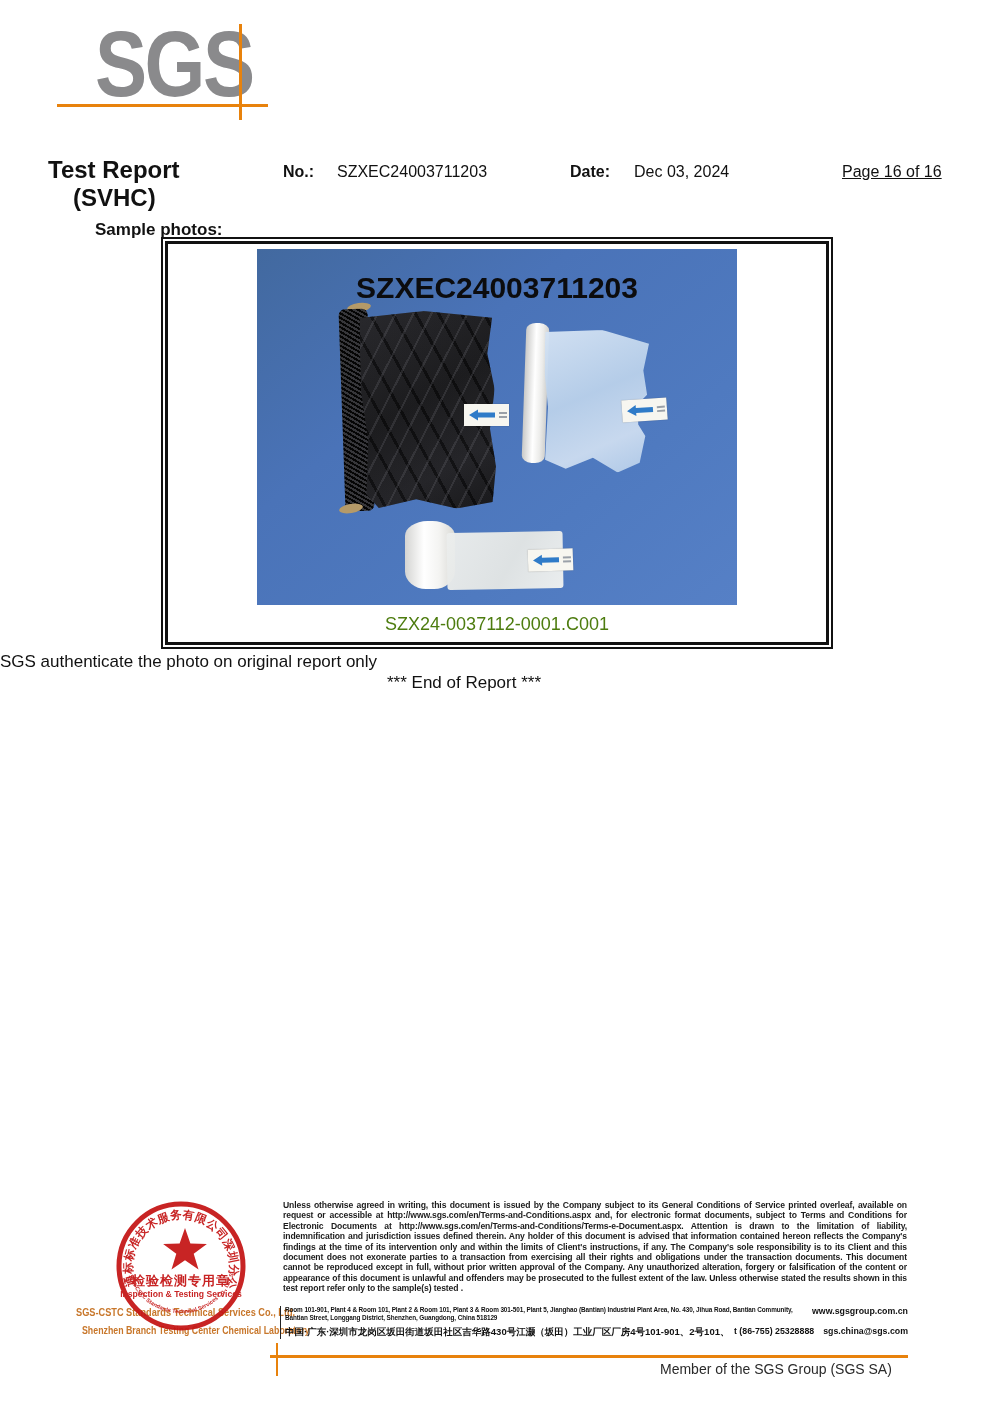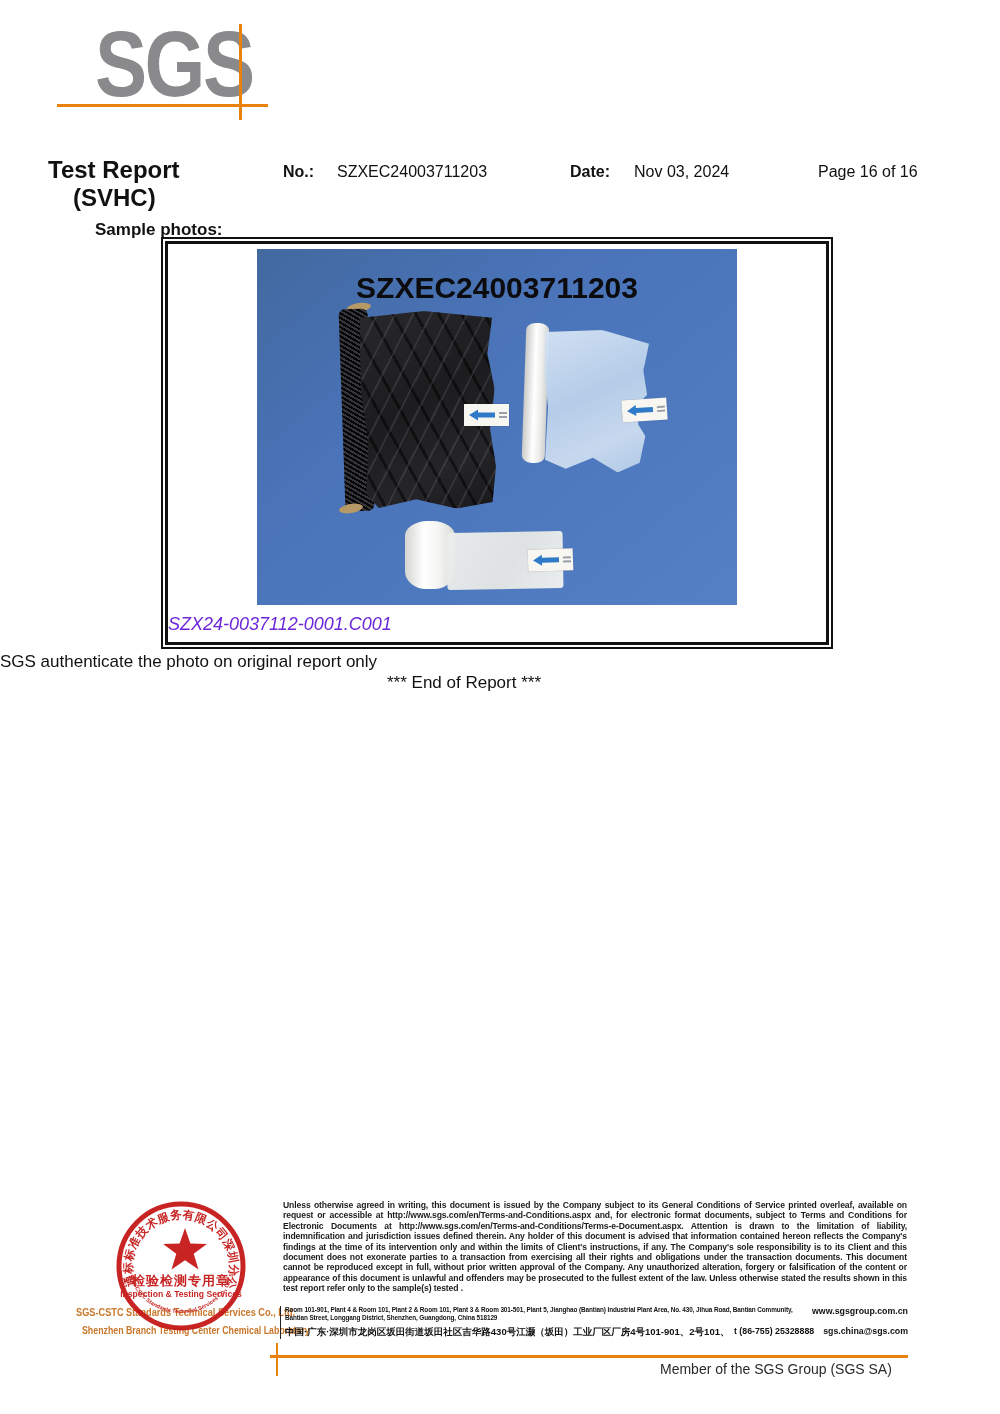--- a/index.html
+++ b/index.html
@@ -18,21 +18,21 @@
   .logo-vline { position:absolute; left:239px; top:24px; width:3px; height:96px; background:#e8820c; }
   
   .doc-title1 { position:absolute; left:48px; top:156px; font-size:24px; font-weight:bold; }
   .doc-title2 { position:absolute; left:73px; top:184px; font-size:24px; font-weight:bold; }
   .hdr { position:absolute; top:163px; font-size:16px; white-space:nowrap; }
   .b { font-weight:bold; }
   .no-label   { left:283px; }
   .no-value   { left:337px; }
   .date-label { left:570px; }
   .date-value { left:634px; }
-  .page-label { left:818px; }
+  .page-label { left:842px;text-decoration:underline; }
   .sample-label { position:absolute; left:95px; top:220px; font-size:17px; font-weight:bold; }
   
   .frame-outer {
     position:absolute; left:161px; top:237px; width:672px; height:412px;
     border:2px solid #111; background:#fff;
   }
   .frame-inner {
     position:absolute; left:2px; top:2px; right:2px; bottom:2px;
     border:3px solid #111; background:#fff;
   }
@@ -93,22 +93,22 @@
     position:absolute; width:45px; height:22px; background:#f7f6f0;
     box-shadow:0 0 1px rgba(0,0,0,.35); display:flex; align-items:center; padding:2px 2px 2px 3px;
   }
   .arrow-label svg { display:block; }
   .tp-lines { margin-left:2px; display:flex; flex-direction:column; gap:2px; }
   .tp-lines i { display:block; width:8px; height:2px; background:#9aa0a8; }
   .al-1 { left:207px; top:155px; }
   .al-2 { left:365px; top:150px; transform:rotate(-4deg); }
   .al-3 { left:271px; top:300px; transform:rotate(-2deg); }
   .photo-caption {
-    position:absolute; left:0; top:370px; width:100%; 
-    font-size:18px; color:#6d28d9;font-style:italic;
+    position:absolute; left:0; top:370px; width:100%; text-align:center;
+    font-size:18px; color:#4d7c0f;
   }
   
   .auth-line { position:absolute; left:0; top:652px; width:824px; text-align:left; font-size:17px; }
   .end-line  { position:absolute; left:0; top:673px; width:928px; text-align:center; font-size:17px; }
   
   .company-orange1 {
     position:absolute; left:76px; top:1306px; font-size:11.5px; font-weight:bold;
     color:#c8772b; transform:scaleX(0.8); transform-origin:left top; white-space:nowrap;
   }
   .company-orange2 {
@@ -148,21 +148,21 @@
 
   <div class="logo-text">SGS</div>
   <div class="logo-hline"></div>
   <div class="logo-vline"></div>
 
   <div class="doc-title1">Test Report</div>
   <div class="doc-title2">(SVHC)</div>
   <div class="hdr b no-label">No.:</div>
   <div class="hdr no-value">SZXEC24003711203</div>
   <div class="hdr b date-label">Date:</div>
-  <div class="hdr date-value">Nov 03, 2024</div>
+  <div class="hdr date-value">Dec 03, 2024</div>
   <div class="hdr page-label">Page 16 of 16</div>
 
   <div class="sample-label">Sample photos:</div>
 
   <div class="frame-outer">
     <div class="frame-inner">
       <div class="photo">
         <div class="photo-title">SZXEC24003711203</div>
 
         <div class="core-top"></div>

